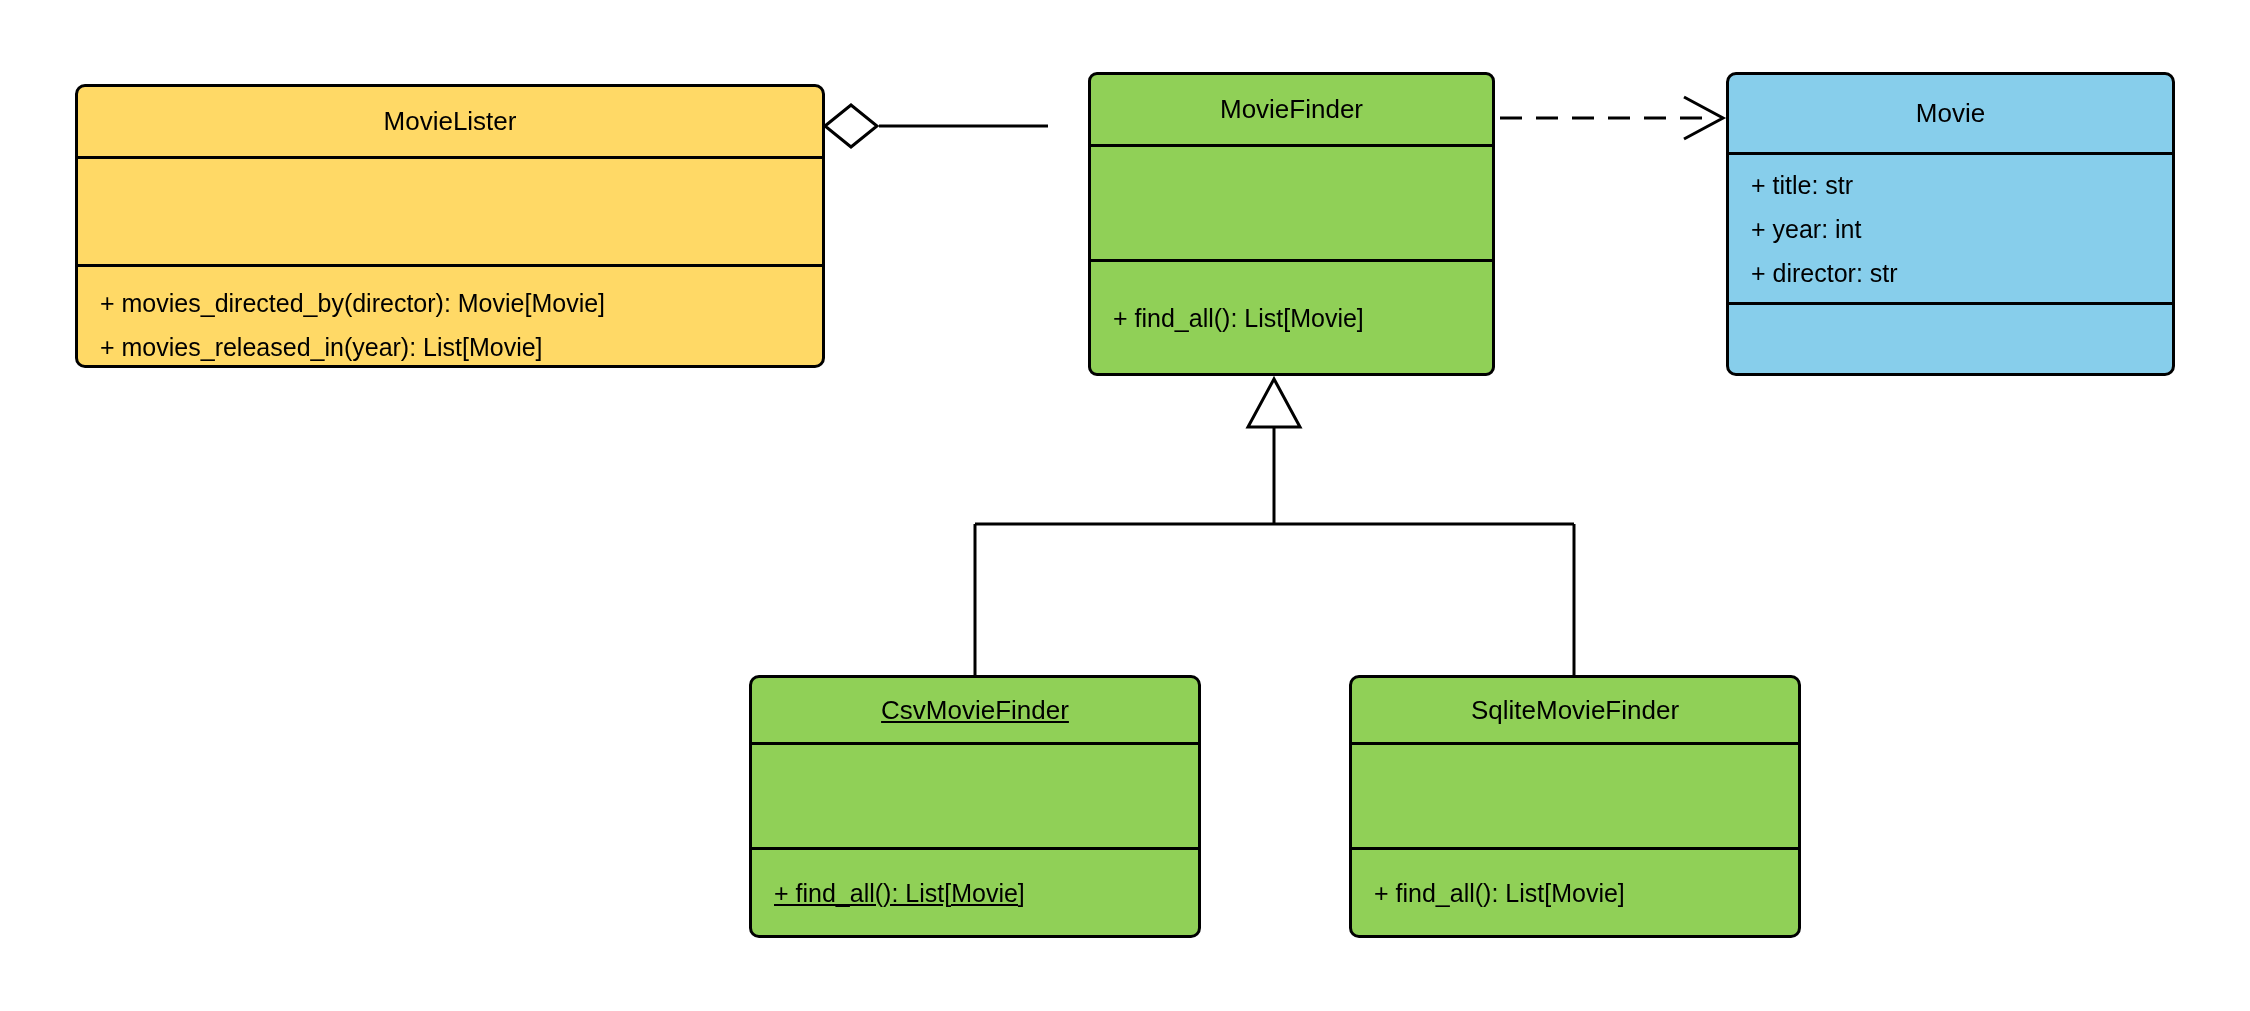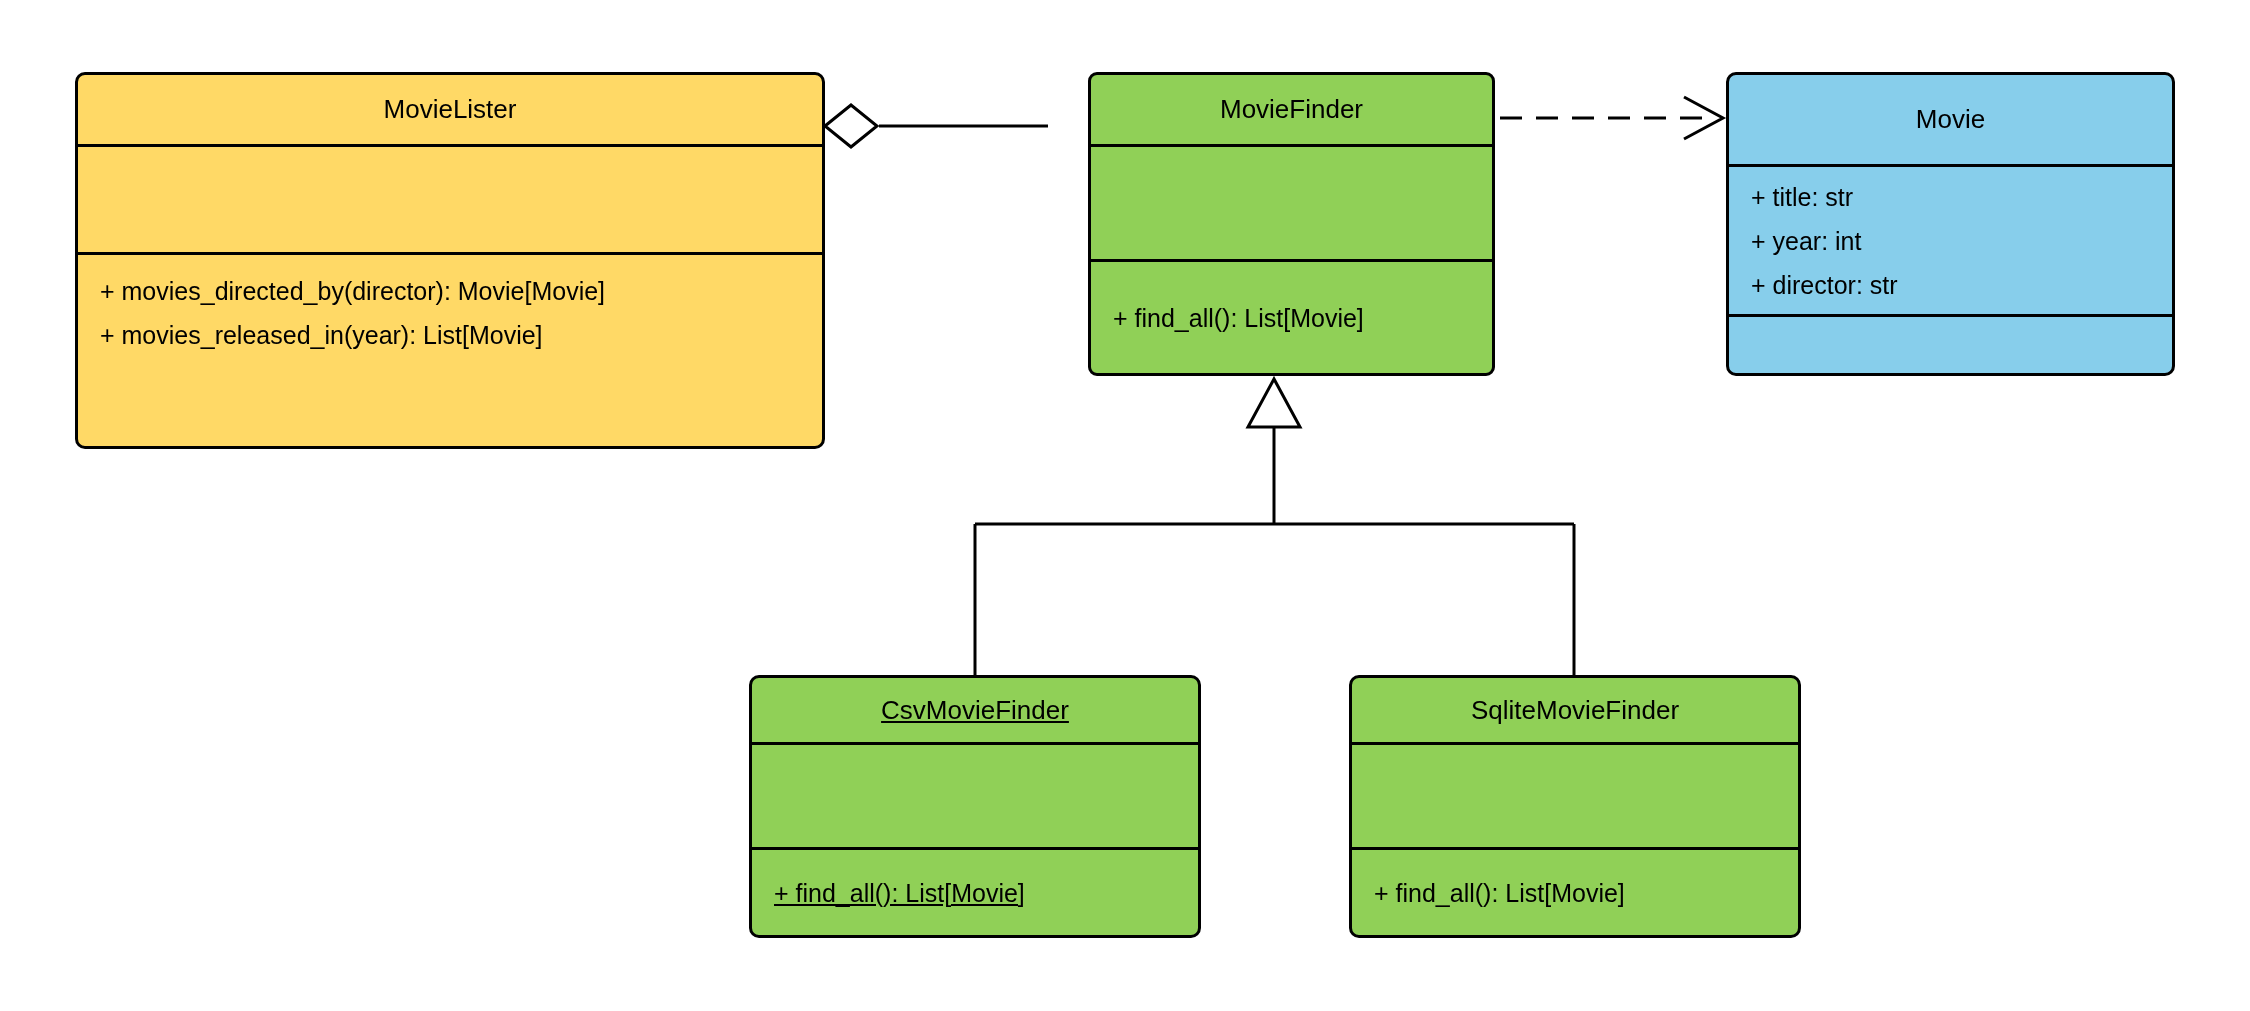--- a/index.html
+++ b/index.html
@@ -47,32 +47,32 @@
     justify-content: center;
     padding-left: 22px;
     font-size: 25px;
   }
   .uml-section .member-line {
     line-height: 44px;
     white-space: nowrap;
   }
 
   
-  #movieLister   { left: 75px;   top: 72px;  width: 750px; height: 377px; }
+  #movieLister   { left: 75px;   top: 84px;  width: 750px; height: 284px; }
   #movieLister .uml-header  { height: 69px; }
   #movieLister .sec-attrs   { height: 108px; }
   #movieLister .sec-methods { height: 118px; }
 
   #movieFinder   { left: 1088px; top: 72px;  width: 407px; height: 304px; border-radius: 9px; }
   #movieFinder .uml-header  { height: 69px; }
   #movieFinder .sec-attrs   { height: 115px; }
   #movieFinder .sec-methods { height: 114px; }
 
   #movie         { left: 1726px; top: 72px;  width: 449px; height: 304px; }
-  #movie .uml-header  { height: 89px; }
+  #movie .uml-header  { height: 77px; }
   #movie .sec-attrs   { height: 150px; }
   #movie .sec-methods { height: 79px; }
 
   #csvMovieFinder    { left: 749px;  top: 675px; width: 452px; height: 263px; text-decoration: underline; }
   #csvMovieFinder .uml-header  { height: 64px; }
   #csvMovieFinder .sec-attrs   { height: 105px; }
   #csvMovieFinder .sec-methods { height: 88px; }
 
   #sqliteMovieFinder { left: 1349px; top: 675px; width: 452px; height: 263px; }
   #sqliteMovieFinder .uml-header  { height: 64px; }

